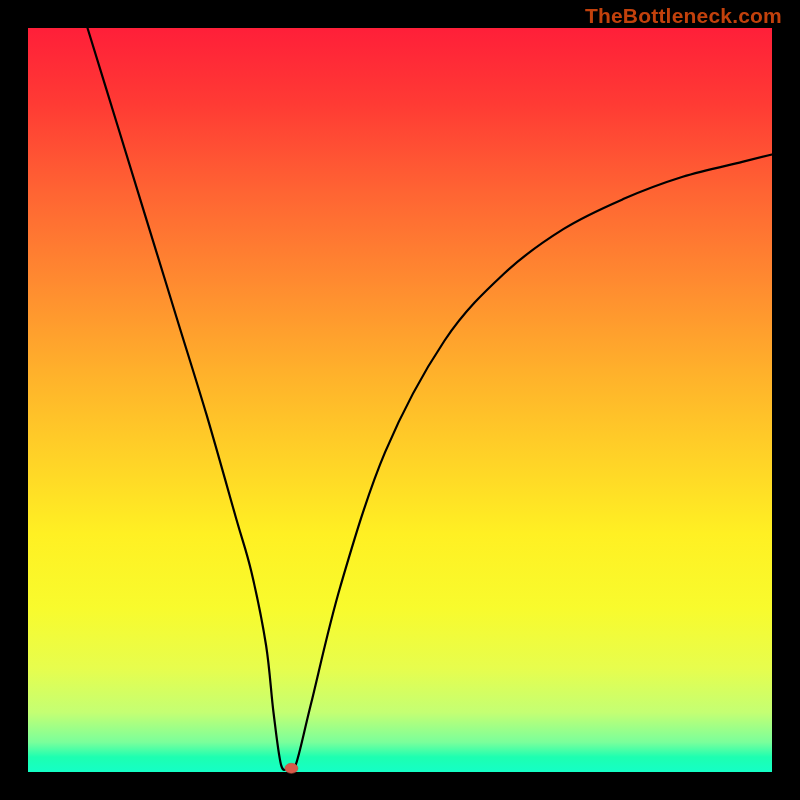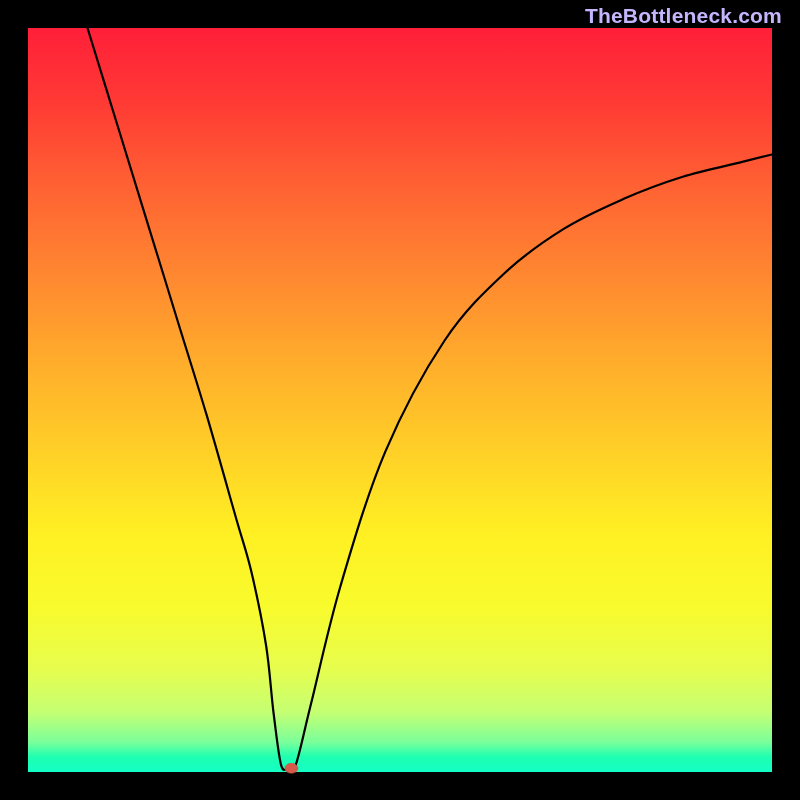--- a/index.html
+++ b/index.html
@@ -14,21 +14,21 @@
   .stage {
     position: relative;
     width: 800px;
     height: 800px;
     background: #000;
   }
   .watermark {
     position: absolute;
     top: 4px;
     right: 18px;
-    color: #c4b5fd;
+    color: #c2410c;
     font-size: 21px;
     font-weight: 600;
     letter-spacing: 0.2px;
     user-select: none;
   }
   
   .plot {
     position: absolute;
     left: 28px;
     top: 28px;

